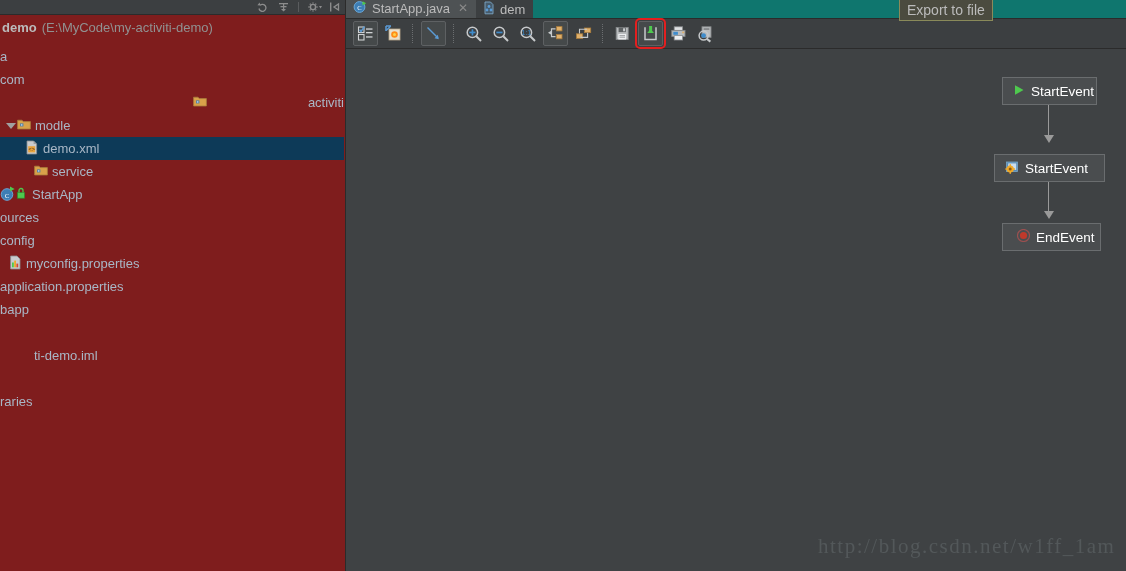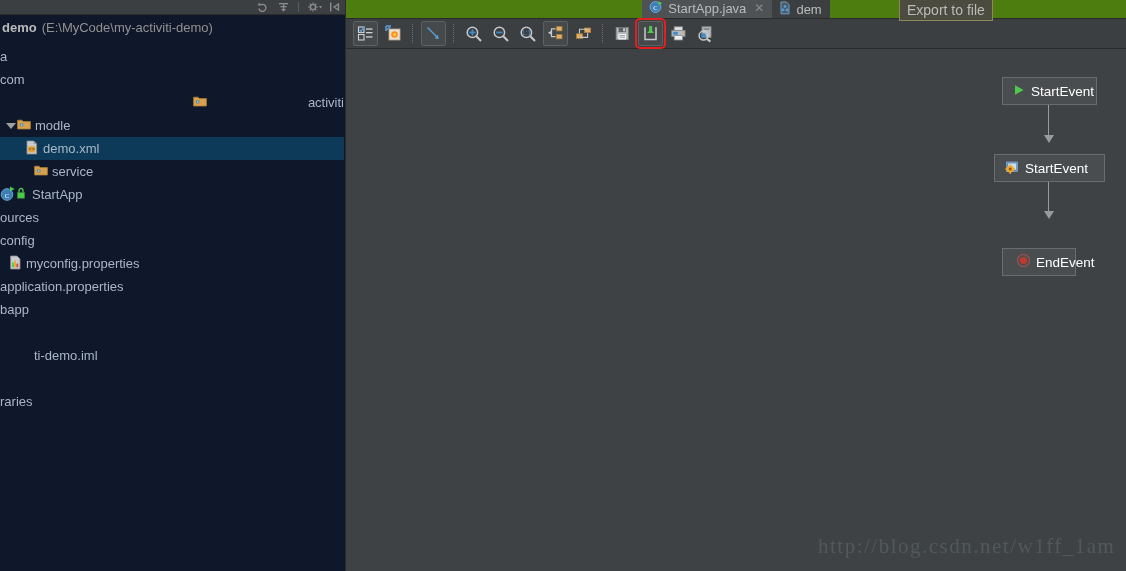--- a/index.html
+++ b/index.html
@@ -25,21 +25,21 @@
     inset: 0;
     display: flex;
     flex-direction: row;
     background: #3c3f41;
   }
 
   
   #project-panel {
     width: 345px;
     height: 571px;
-    background: #0f172a;
+    background: #7f1d1d;
     position: relative;
     flex: 0 0 345px;
     overflow: hidden;
     text-decoration: underline;
   }
   .project-toolbar {
     position: absolute;
     top: 0; left: 0; right: 0;
     height: 14px;
     background: #3c3f41;
@@ -137,26 +137,25 @@
     position: relative;
     background: #3c3f41;
     overflow: hidden;
   }
 
   
   #tab-bar {
     position: absolute;
     top: 0; left: 0; right: 0;
     height: 18px;
-    background: #4d7c0f;
+    background: #0f766e;
     display: flex;
     flex-direction: row;
     align-items: stretch;
     border-bottom: 1px solid #2b2b2b;
-    justify-content: center;
   }
   .tab {
     display: flex;
     align-items: center;
     padding: 0 8px 0 7px;
     font-size: 13px;
     color: #bbbbbb;
     position: relative;
     gap: 5px;
     height: 18px;
@@ -622,21 +621,21 @@
               <rect x="4.5" y="4.2" width="1.5" height="2"></rect>
               <rect x="4.5" y="11.8" width="1.5" height="2"></rect>
               <rect x="0.4" y="8.3" width="2" height="1.5"></rect>
               <rect x="8" y="8.3" width="2" height="1.5"></rect>
             </g>
           </svg>
         </span>
         <span>StartEvent</span>
       </div>
 
-      <div class="bpmn-node" style="left:656px; top:199px; width:74px;padding-left:14px;">
+      <div class="bpmn-node" style="left:656px; top:174px; width:99px;padding-left:14px;">
         <span>
           <svg width="13" height="13" viewBox="0 0 13 13">
             <circle cx="6.5" cy="6.5" r="6" fill="none" stroke="#9a5050" stroke-width="1.2"></circle>
             <circle cx="6.5" cy="6.5" r="3.6" fill="#c0392b"></circle>
           </svg>
         </span>
         <span>EndEvent</span>
       </div>
     </div>
 

